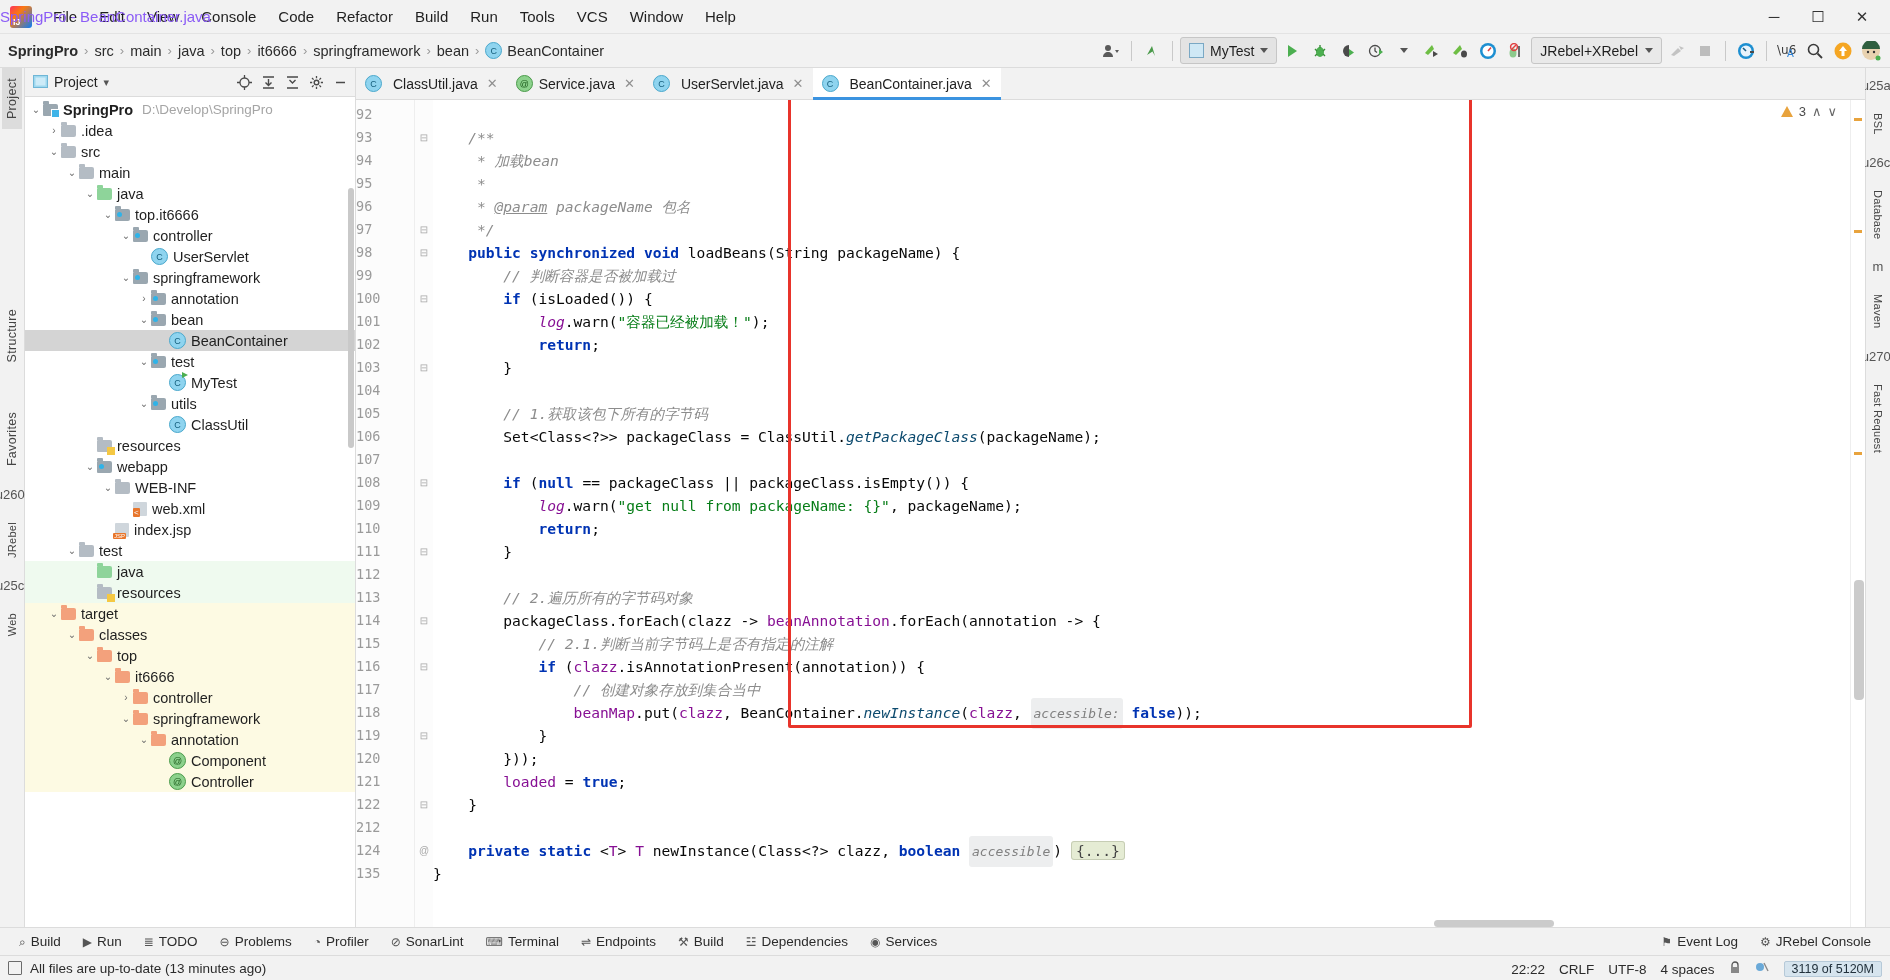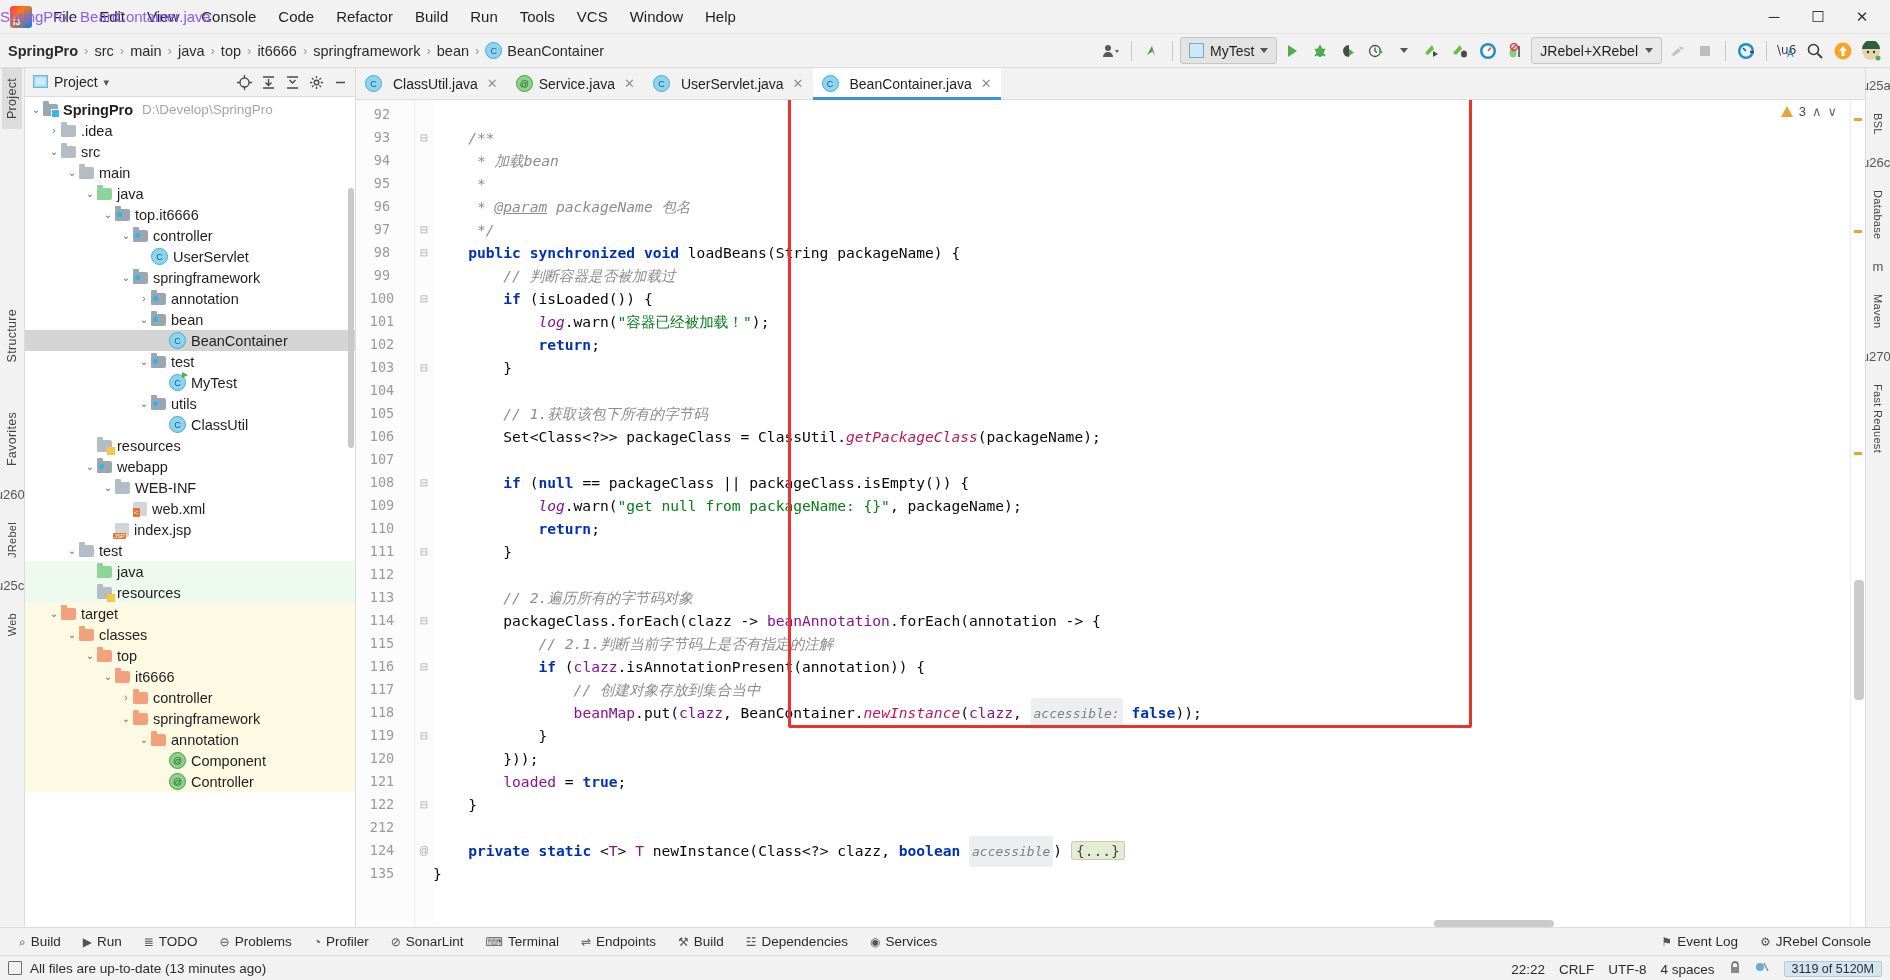--- a/index.html
+++ b/index.html
@@ -89,30 +89,30 @@
   .tabs{height:31px;background:#f2f2f2;display:flex;align-items:stretch;border-bottom:1px solid #dcdcdc;}
   .tab{display:flex;align-items:center;gap:6px;padding:0 9px;font-size:14px;color:#1f1f1f;position:relative;cursor:default;white-space:nowrap;}
   .tab.active{background:#fff;}
   .tab.active:after{content:"";position:absolute;left:0;right:0;bottom:-1px;height:3px;background:#3b93e0;}
   .tabx{color:#8f8f8f;font-size:13px;margin-left:3px;}
   .at{width:15px;height:15px;border-radius:50%;background:#8cd18c;border:1px solid #4b9b4b;
     display:inline-flex;align-items:center;justify-content:center;font-size:9px;color:#1d5c1d;flex:none;}
 
   .codearea{flex:1;display:flex;min-height:0;position:relative;overflow:hidden;background:#fff;}
   .gutter{width:58px;background:#fcfcfc;border-right:1px solid #eee;padding-top:3px;flex:none;position:relative;}
-  .gline{height:23px;line-height:23px;text-align:center;padding-right:6px;font-family:"DejaVu Sans Mono",monospace;font-size:13.5px;color:#9a9a9a;}
+  .gline{height:23px;line-height:23px;text-align:left;padding-right:6px;font-family:"DejaVu Sans Mono",monospace;font-size:13.5px;color:#9a9a9a;}
   .foldcol{width:18px;background:#fcfcfc;flex:none;padding-top:3px;}
   .fmark{height:23px;display:flex;align-items:center;justify-content:center;color:#a9a9a9;font-size:10px;}
   .code{flex:1;padding-top:3px;font-family:"DejaVu Sans Mono",monospace;font-size:14.6px;line-height:23px;white-space:pre;overflow:hidden;position:relative;color:#080808;}
   .cl{height:23px;}
   .k{color:#0033b3;font-weight:bold;}
   .s{color:#067d17;}
   .c{color:#8c8c8c;font-style:italic;}
   .f{color:#871094;}
-  .m{color:#be185d;font-style:italic;}
+  .m{color:#0c4a6e;font-style:italic;}
   .doc{color:#8c8c8c;font-style:italic;}
   .docp{color:#8c8c8c;font-style:italic;text-decoration:underline;}
   .hint{background:#edeeef;color:#808080;border-radius:3px;padding:8px 3px;font-style:italic;font-size:13px;}
   .folded{background:#e5ecd4;border:1px solid #c6cdb4;border-radius:3px;padding:0 4px;color:#444;}
   .redbox{position:absolute;border:3px solid #e8342b;pointer-events:none;border-radius:2px;}
   .inspect{position:absolute;right:28px;top:4px;display:flex;align-items:center;gap:6px;font-size:13px;color:#4a4a4a;}
   .warn-tri{width:0;height:0;border-left:6px solid transparent;border-right:6px solid transparent;border-bottom:11px solid #e8a33d;position:relative;}
   .markerbar{position:absolute;right:0;top:0;bottom:0;width:14px;background:#fff;border-left:1px solid #eee;}
   .marker{position:absolute;right:3px;width:8px;height:3px;}
   .ed-hscroll{position:absolute;left:58px;right:14px;bottom:0;height:7px;}

